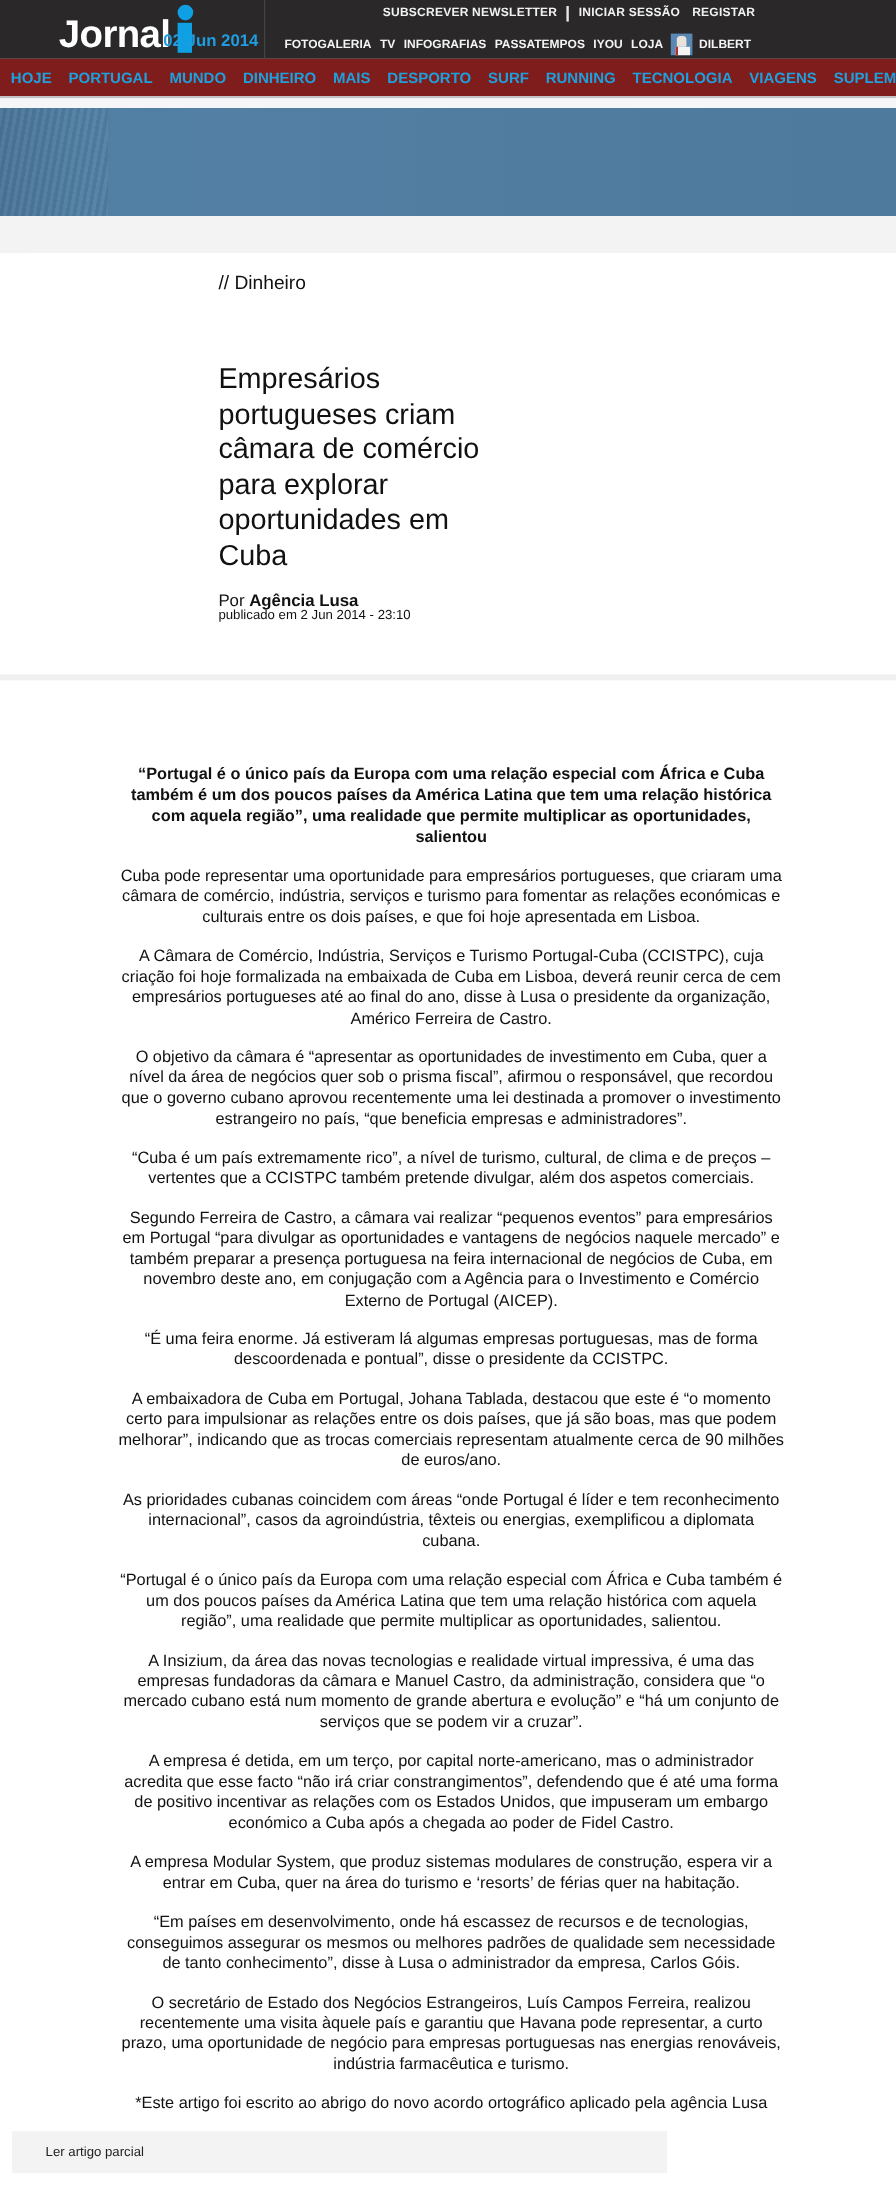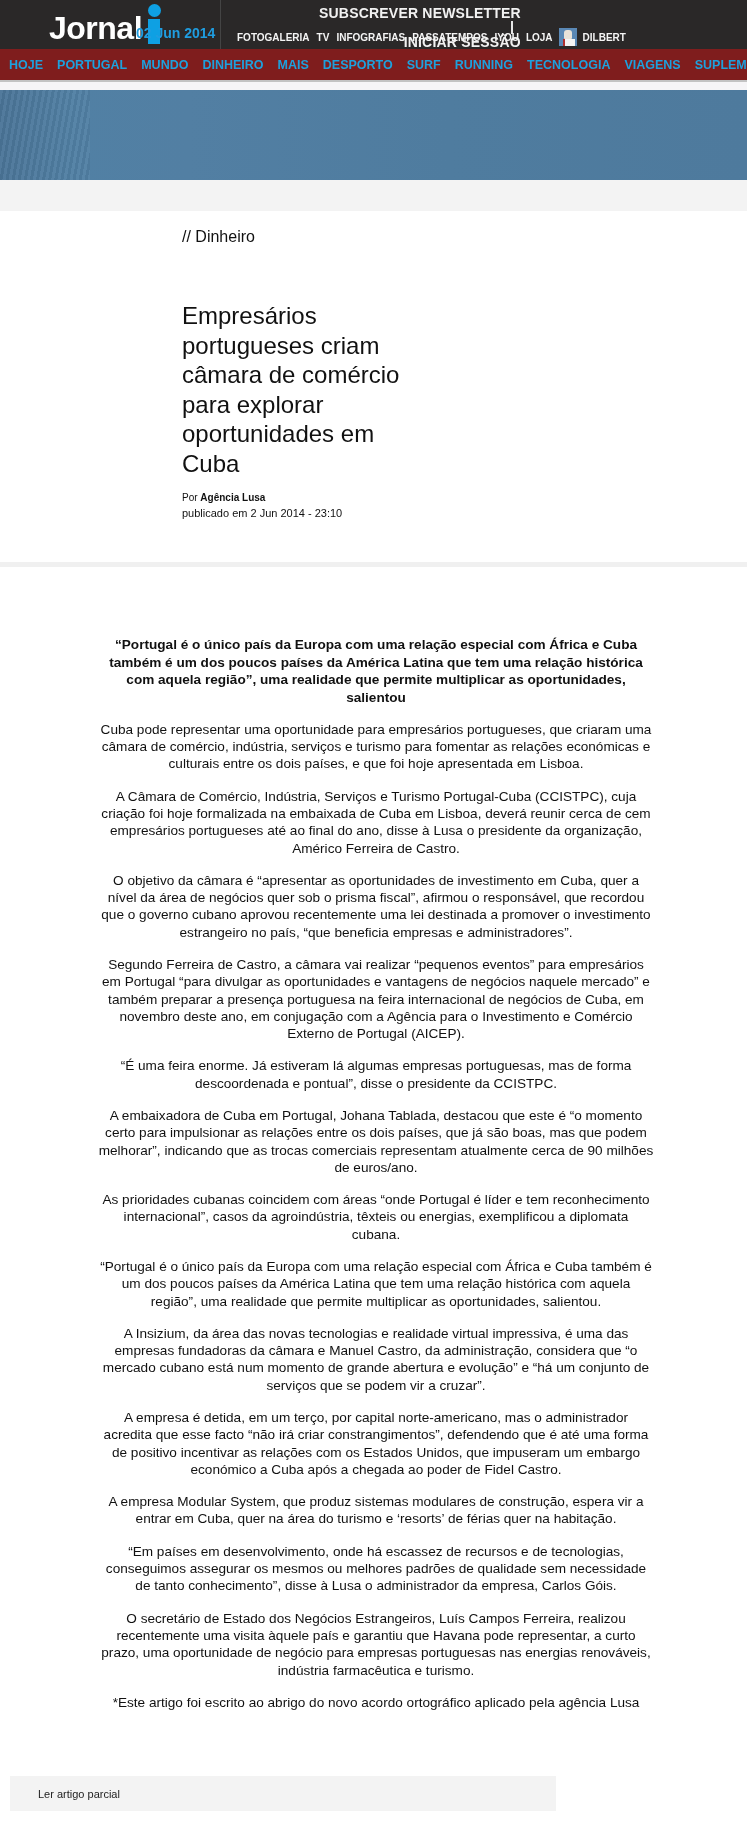--- a/index.html
+++ b/index.html
@@ -9,21 +9,21 @@
   
   .topbar { position: absolute; left: 0; top: 0; width: 747px; height: 49px; background: #2a2828; }
   .logo { position: absolute; left: 13px; top: 4px; height: 40px; display: flex; align-items: flex-end; margin-left: 36px; }
   .logo-word { font-family: "Liberation Sans", sans-serif; font-weight: bold; font-size: 32px; color: #ffffff; letter-spacing: -0.5px; line-height: 32px; }
   .logo-i { position: relative; width: 14px; height: 40px; margin-left: 5px; }
   .logo-i .dot { position: absolute; left: 1px; top: 0; width: 13px; height: 13px; border-radius: 50%; background: #0ea0e3; }
   .logo-i .stem { position: absolute; left: 1px; top: 15px; width: 12px; height: 25px; background: #0ea0e3; }
   .date { position: absolute; left: 136px; top: 25px; color: #1f9de0; font-weight: bold; font-size: 14px; }
   .top-divider { position: absolute; left: 220px; top: 0; width: 1px; height: 49px; background: #444; }
 
-  .util { position: absolute; top: 5px; left: 319px; display: flex; align-items: flex-end; font-size: 14px; font-weight: bold; color: #f2f2f2; letter-spacing: 0.2px; flex-direction: column; }
+  .util { position: absolute; top: 5px; left: 319px; display: flex; align-items: flex-start; font-size: 10px; font-weight: bold; color: #f2f2f2; letter-spacing: 0.2px; }
   .util a { color: #f2f2f2; text-decoration: none; }
   .util .sep { display: inline-block; width: 2px; height: 13px; background: #e6e6e6; margin: 0 8px; }
   .util .gap { width: 10px; }
 
   .topnav { position: absolute; top: 28px; left: 237px; display: flex; align-items: center; font-size: 10px; font-weight: bold; color: #f4f4f4; }
   .topnav a { color: #f4f4f4; text-decoration: none; margin-right: 7px; }
   .dilbert-icon { display: inline-block; width: 18px; height: 18px; background: #5a88b5; position: relative; margin-right: 6px; margin-left: -1px; }
   .dilbert-icon::before { content: ""; position: absolute; left: 5px; top: 2px; width: 8px; height: 9px; background: #e8e2d8; border-radius: 3px 3px 1px 1px; }
   .dilbert-icon::after { content: ""; position: absolute; left: 4px; top: 11px; width: 10px; height: 7px; background: #f4f4f4; border-left: 2px solid #b03030; }
 
@@ -36,21 +36,21 @@
   .banner { position: absolute; top: 90px; left: 0; width: 747px; height: 90px;
     background: linear-gradient(90deg, #4b7598 0%, #5180a4 10%, #527fa3 25%, #4f7c9f 60%, #4e7a9d 100%); }
   .banner::before { content: ""; position: absolute; left: 0; top: 0; width: 90px; height: 90px;
     background: repeating-linear-gradient(100deg, rgba(255,255,255,0.04) 0 3px, rgba(0,0,0,0.05) 3px 6px); }
   .below-banner { position: absolute; top: 180px; left: 0; width: 747px; height: 31px; background: #f3f3f3; }
 
   
   .art-head { position: absolute; top: 211px; left: 0; width: 747px; height: 351px; background: #fff; margin-left: 24px; }
   .kicker { position: absolute; left: 158px; top: 17px; font-size: 16px; color: #111; }
   .headline { position: absolute; left: 158px; top: 90px; width: 250px; font-size: 24px; line-height: 29.5px; color: #111; font-weight: normal; }
-  .byline { position: absolute; left: 158px; top: 281px; font-size: 10px; color: #111; }
+  .byline { position: absolute; left: 158px; top: 281px; font-size: 14px; color: #111; }
   .byline b { font-weight: bold; }
   .pubdate { position: absolute; left: 158px; top: 296px; font-size: 11px; color: #111; }
   .head-divider { position: absolute; top: 562px; left: 0; width: 747px; height: 5px; background: #f0f0f0; }
 
   
   .article-body { position: absolute; left: 98px; top: 636px; width: 556px; text-align: center; }
   .lead { font-size: 13.6px; font-weight: bold; line-height: 17.5px; color: #111; margin-bottom: 15px; }
   .para { font-size: 13.6px; line-height: 17.2px; color: #111; margin-bottom: 15.3px; }
 
   .partial-box { position: absolute; left: 10px; top: 1776px; width: 546px; height: 35px; background: #f3f3f3; }
@@ -118,20 +118,21 @@
   </div>
   <div class="pubdate">publicado em 2 Jun 2014 - 23:10</div>
 </header>
 <div class="head-divider"></div>
 
 <article class="article-body">
   <p class="lead">“Portugal é o único país da Europa com uma relação especial com África e Cuba também é um dos poucos países da América Latina que tem uma relação histórica com aquela região”, uma realidade que permite multiplicar as oportunidades, salientou</p>
   <p class="para">Cuba pode representar uma oportunidade para empresários portugueses, que criaram uma câmara de comércio, indústria, serviços e turismo para fomentar as relações económicas e culturais entre os dois países, e que foi hoje apresentada em Lisboa.</p>
   <p class="para">A Câmara de Comércio, Indústria, Serviços e Turismo Portugal-Cuba (CCISTPC), cuja criação foi hoje formalizada na embaixada de Cuba em Lisboa, deverá reunir cerca de cem empresários portugueses até ao final do ano, disse à Lusa o presidente da organização, Américo Ferreira de Castro.</p>
   <p class="para">O objetivo da câmara é “apresentar as oportunidades de investimento em Cuba, quer a nível da área de negócios quer sob o prisma fiscal”, afirmou o responsável, que recordou que o governo cubano aprovou recentemente uma lei destinada a promover o investimento estrangeiro no país, “que beneficia empresas e administradores”.</p>
+  <p class="para">“Cuba é um país extremamente rico”, a nível de turismo, cultural, de clima e de preços – vertentes que a CCISTPC também pretende divulgar, além dos aspetos comerciais.</p>
   <p class="para">Segundo Ferreira de Castro, a câmara vai realizar “pequenos eventos” para empresários em Portugal “para divulgar as oportunidades e vantagens de negócios naquele mercado” e também preparar a presença portuguesa na feira internacional de negócios de Cuba, em novembro deste ano, em conjugação com a Agência para o Investimento e Comércio Externo de Portugal (AICEP).</p>
   <p class="para">“É uma feira enorme. Já estiveram lá algumas empresas portuguesas, mas de forma descoordenada e pontual”, disse o presidente da CCISTPC.</p>
   <p class="para">A embaixadora de Cuba em Portugal, Johana Tablada, destacou que este é “o momento certo para impulsionar as relações entre os dois países, que já são boas, mas que podem melhorar”, indicando que as trocas comerciais representam atualmente cerca de 90 milhões de euros/ano.</p>
   <p class="para">As prioridades cubanas coincidem com áreas “onde Portugal é líder e tem reconhecimento internacional”, casos da agroindústria, têxteis ou energias, exemplificou a diplomata cubana.</p>
   <p class="para">“Portugal é o único país da Europa com uma relação especial com África e Cuba também é um dos poucos países da América Latina que tem uma relação histórica com aquela região”, uma realidade que permite multiplicar as oportunidades, salientou.</p>
   <p class="para">A Insizium, da área das novas tecnologias e realidade virtual impressiva, é uma das empresas fundadoras da câmara e Manuel Castro, da administração, considera que “o mercado cubano está num momento de grande abertura e evolução” e “há um conjunto de serviços que se podem vir a cruzar”.</p>
   <p class="para">A empresa é detida, em um terço, por capital norte-americano, mas o administrador acredita que esse facto “não irá criar constrangimentos”, defendendo que é até uma forma de positivo incentivar as relações com os Estados Unidos, que impuseram um embargo económico a Cuba após a chegada ao poder de Fidel Castro.</p>
   <p class="para">A empresa Modular System, que produz sistemas modulares de construção, espera vir a entrar em Cuba, quer na área do turismo e ‘resorts’ de férias quer na habitação.</p>
   <p class="para">“Em países em desenvolvimento, onde há escassez de recursos e de tecnologias, conseguimos assegurar os mesmos ou melhores padrões de qualidade sem necessidade de tanto conhecimento”, disse à Lusa o administrador da empresa, Carlos Góis.</p>
   <p class="para">O secretário de Estado dos Negócios Estrangeiros, Luís Campos Ferreira, realizou recentemente uma visita àquele país e garantiu que Havana pode representar, a curto prazo, uma oportunidade de negócio para empresas portuguesas nas energias renováveis, indústria farmacêutica e turismo.</p>

